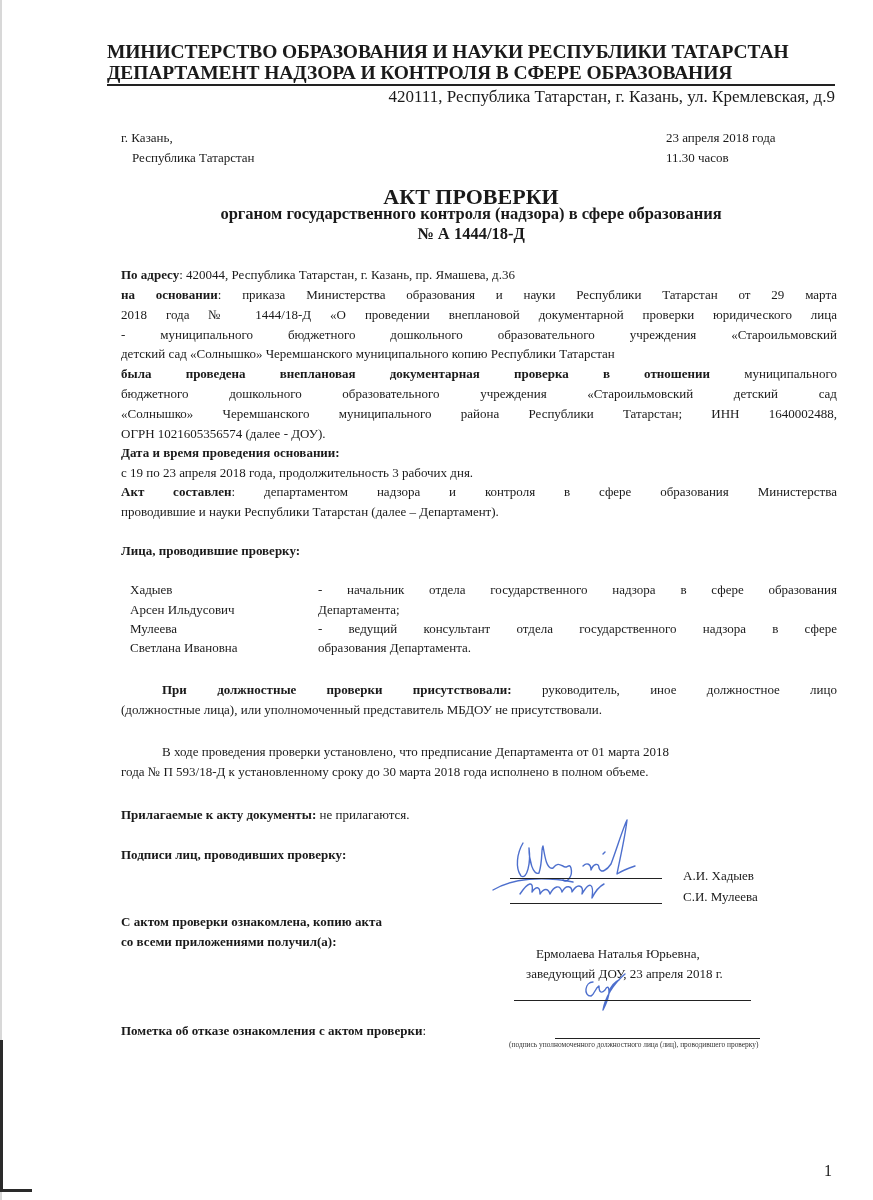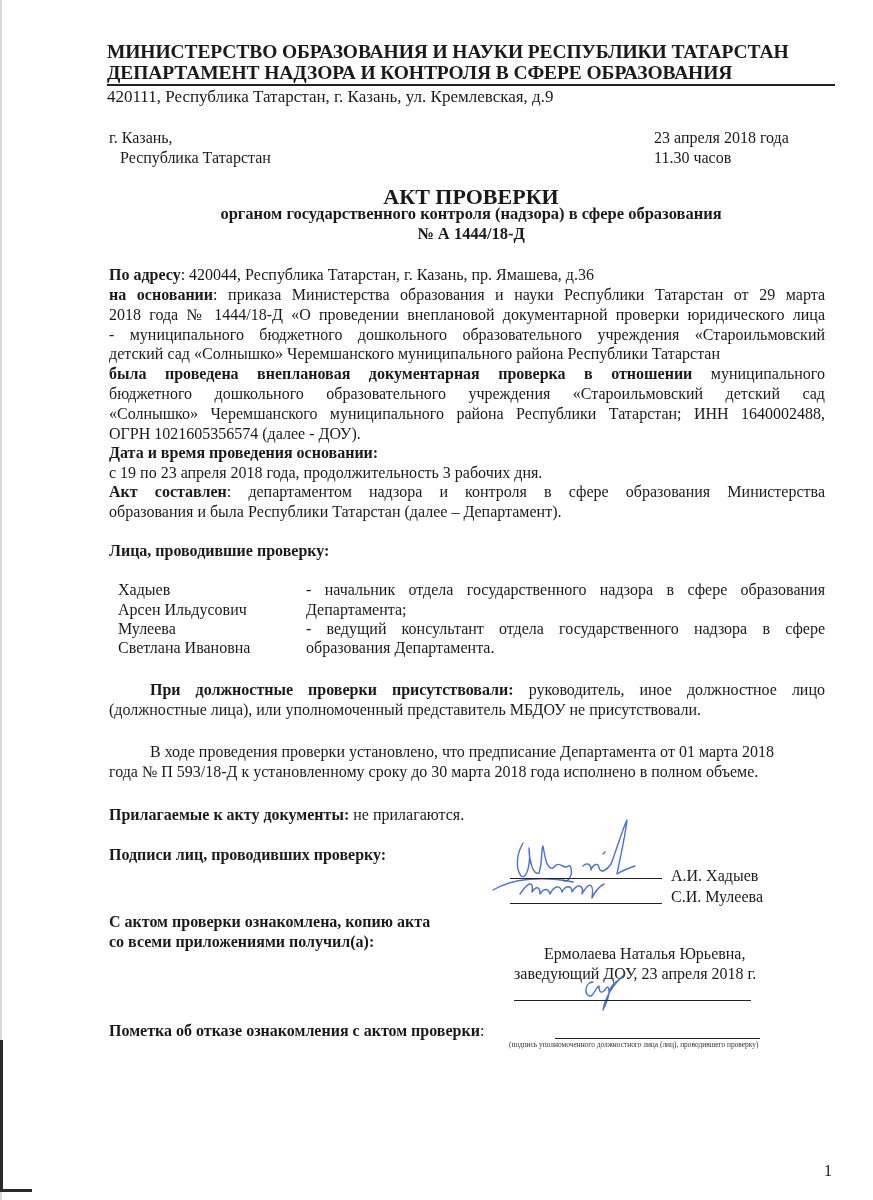--- a/index.html
+++ b/index.html
@@ -10,23 +10,23 @@
     }
     .abs { position: absolute; }
     .scan-left-edge { left: 0; top: 0; width: 2px; height: 1200px; background: #d8d8d8; }
     .scan-dark-edge { left: 0; top: 1040px; width: 3px; height: 152px; background: #2a2a2a; }
     .scan-dark-bottom { left: 0; top: 1189px; width: 32px; height: 3px; background: #2a2a2a; }
 
     .hdr { left: 107px; width: 728px; text-align: left; font-weight: bold; font-size: 19.5px; line-height: 21px; letter-spacing: -0.1px; }
     .hdr1 { top: 41px; }
     .hdr2 { top: 62px; }
     .hdr-rule { left: 107px; top: 84px; width: 728px; height: 2px; background: #222; }
-    .hdr-addr { left: 107px; top: 87px; width: 728px; text-align: left; font-size: 17px; line-height: 20px; }
+    .hdr-addr { left: 107px; top: 87px; width: 728px; text-align: right; font-size: 17px; line-height: 20px; }
 
-    .t16 { font-size: 16px; line-height: 19.5px; }
+    .t16 { font-size: 13px; line-height: 19.5px; margin-left: 12px; }
     .just { text-align: justify; text-align-last: justify; }
     b, .b { font-weight: bold; }
 
     .city1 { left: 109px; top: 128px; }
     .city2 { left: 120px; top: 148px; }
     .date1 { left: 654px; top: 128px; }
     .date2 { left: 654px; top: 148px; text-align: right; }
 
     .title { left: 107px; width: 728px; text-align: center; font-weight: bold; }
     .title1 { top: 184px; font-size: 22px; }
@@ -66,32 +66,32 @@
 
 <div class="abs title title1">АКТ ПРОВЕРКИ</div>
 <div class="abs title title2">органом государственного контроля (надзора) в сфере образования</div>
 <div class="abs title title3"><span>№ </span><span class="u">А 1444/18-Д</span></div>
 
 <div class="abs t16 line" style="top:265px"><b>По адресу</b><span>: 420044, Республика Татарстан, г. Казань, пр. Ямашева, д.36</span></div>
 
 <div class="abs t16 line just" style="top:285px"><b>на основании</b><span>: приказа Министерства образования и науки Республики Татарстан от 29 марта</span></div>
 <div class="abs t16 line just" style="top:305px">2018 года № 1444/18-Д «О проведении внеплановой документарной проверки юридического лица</div>
 <div class="abs t16 line just" style="top:325px">- муниципального бюджетного дошкольного образовательного учреждения «Староильмовский</div>
-<div class="abs t16 line" style="top:344px">детский сад «Солнышко» Черемшанского муниципального района Республики Татарстан</div>
+<div class="abs t16 line" style="top:344px">детский сад «Солнышко» Черемшанского муниципального копию Республики Татарстан</div>
 
 <div class="abs t16 line just" style="top:364px"><b>была проведена внеплановая документарная проверка в отношении</b><span> муниципального</span></div>
 <div class="abs t16 line just" style="top:384px">бюджетного дошкольного образовательного учреждения «Староильмовский детский сад</div>
 <div class="abs t16 line just" style="top:404px">«Солнышко» Черемшанского муниципального района Республики Татарстан; ИНН 1640002488,</div>
 <div class="abs t16 line" style="top:424px">ОГРН 1021605356574 (далее - ДОУ).</div>
 
 <div class="abs t16 line b" style="top:443px">Дата и время проведения основании:</div>
 <div class="abs t16 line" style="top:463px">с 19 по 23 апреля 2018 года, продолжительность 3 рабочих дня.</div>
 
 <div class="abs t16 line just" style="top:482px"><b>Акт составлен</b><span>: департаментом надзора и контроля в сфере образования Министерства</span></div>
-<div class="abs t16 line" style="top:502px">образования и была Республики Татарстан (далее – Департамент).</div>
+<div class="abs t16 line" style="top:502px">проводившие и науки Республики Татарстан (далее – Департамент).</div>
 
 <div class="abs t16 line b" style="top:541px">Лица, проводившие проверку:</div>
 
 <div class="abs t16 person-name" style="top:580px">Хадыев</div>
 <div class="abs t16 person-name" style="top:600px">Арсен Ильдусович</div>
 <div class="abs t16 person-role just" style="top:580px">- начальник отдела государственного надзора в сфере образования</div>
 <div class="abs t16 person-role" style="top:600px">Департамента;</div>
 
 <div class="abs t16 person-name" style="top:619px">Мулеева</div>
 <div class="abs t16 person-name" style="top:638px">Светлана Ивановна</div>
@@ -123,21 +123,21 @@
   <svg width="160" height="35" viewBox="0 0 160 35">
     <path class="sig-stroke" d="M20 22 C28 10,34 8,32 20 C36 14,40 14,40 22 C44 16,48 16,50 22 C54 14,60 12,62 20 C66 12,72 14,72 20 C78 10,84 14,82 22 C90 8,94 12,92 26 C96 18,100 14,104 12"></path>
   </svg>
 </div>
 <div class="abs sig-line" style="left:510px; top:903px; width:152px;"></div>
 <div class="abs t16" style="left:671px; top:887px;">С.И. Мулеева</div>
 
 <div class="abs t16 line b" style="top:912px">С актом проверки ознакомлена, копию акта</div>
 <div class="abs t16 line b" style="top:932px">со всеми приложениями получил(а):</div>
 
-<div class="abs t16" style="left:544px; top:944px;">Ермолаева Наталья Юрьевна,</div>
+<div class="abs t16" style="left:524px; top:944px;">Ермолаева Наталья Юрьевна,</div>
 <div class="abs t16" style="left:514px; top:964px;">заведующий ДОУ, 23 апреля 2018 г.</div>
 <div class="abs signature" style="left:575px; top:968px; width:60px; height:45px;">
   <svg width="60" height="45" viewBox="0 0 60 45">
     <path class="sig-stroke" d="M18 14 C10 14,8 28,16 28 C20 26,20 20,24 18 C24 24,26 26,30 22 C32 18,34 18,34 24 C36 18,40 14,44 12 M34 24 C34 30,30 38,28 42 C30 30,38 16,50 6"></path>
   </svg>
 </div>
 <div class="abs sig-line" style="left:514px; top:1000px; width:237px;"></div>
 
 <div class="abs t16 line" style="top:1021px"><b>Пометка об отказе ознакомления с актом проверки</b><span>:</span></div>
 <div class="abs sig-line" style="left:555px; top:1038px; width:205px;"></div>

